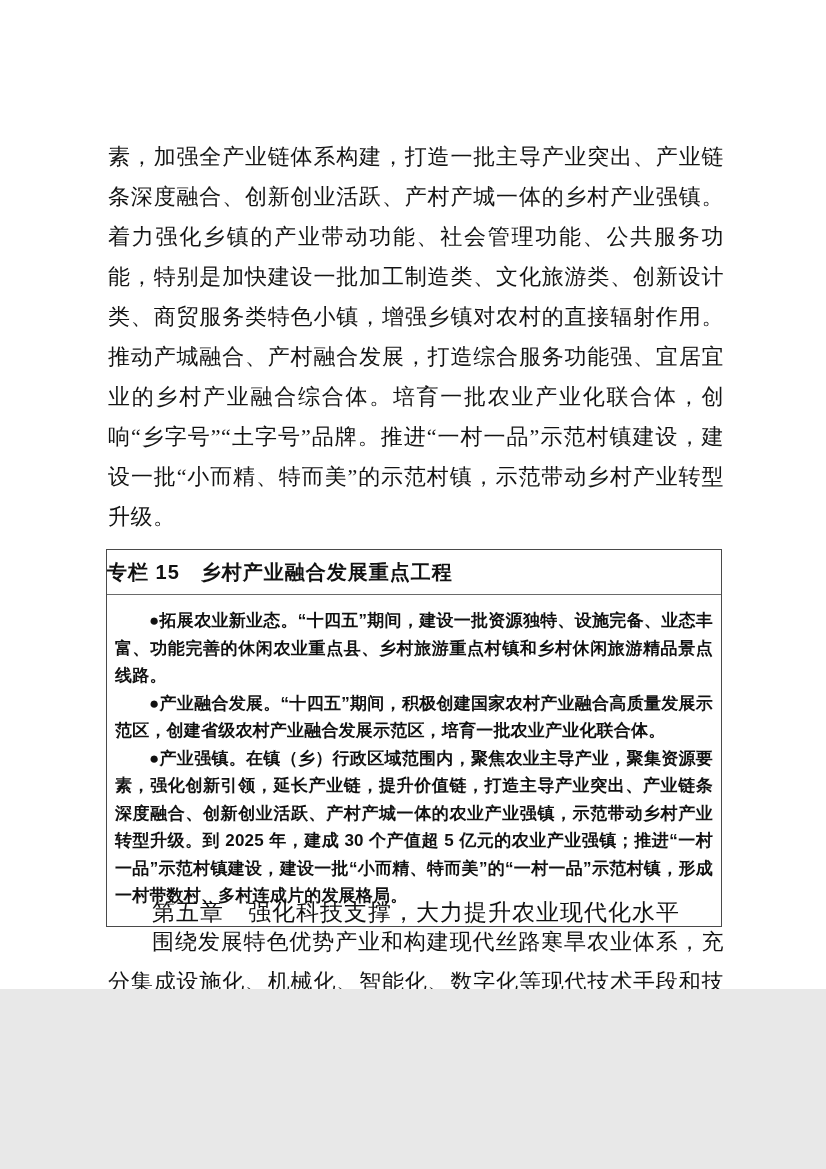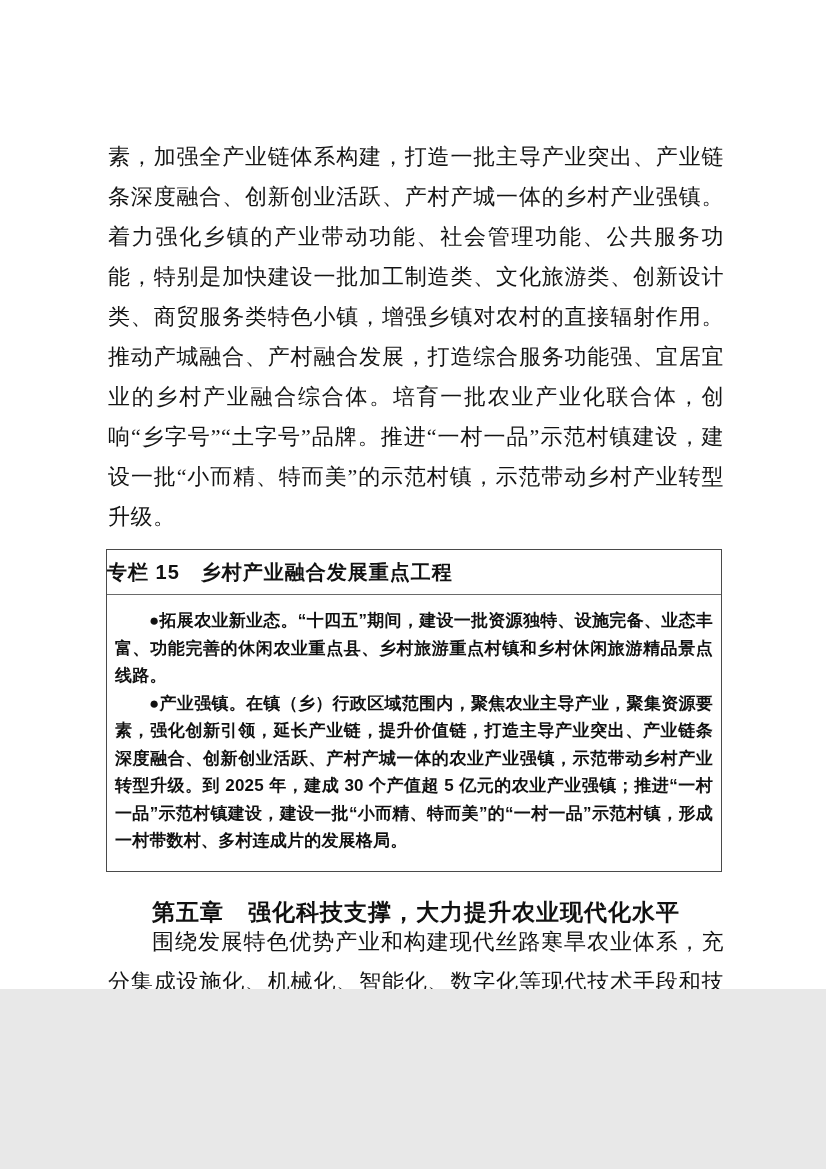--- a/index.html
+++ b/index.html
@@ -69,21 +69,21 @@
   }
 
   
   .chapter-heading {
     position: absolute;
     left: 108px;
     top: 893px;
     width: 616px;
     text-align: center;
     font-family: "Liberation Sans", "DejaVu Sans", sans-serif;
-    font-weight: bold;
+    font-weight: normal;
     font-size: 23px;
     line-height: 38px;
     letter-spacing: 1px;
     color: #111;
     margin: 0;
   }
 
   
   .page-footer {
     position: absolute;
@@ -104,20 +104,21 @@
 <body>
 
 <div class="page">
 
   <p class="body-text para-1">素，加强全产业链体系构建，打造一批主导产业突出、产业链条深度融合、创新创业活跃、产村产城一体的乡村产业强镇。着力强化乡镇的产业带动功能、社会管理功能、公共服务功能，特别是加快建设一批加工制造类、文化旅游类、创新设计类、商贸服务类特色小镇，增强乡镇对农村的直接辐射作用。推动产城融合、产村融合发展，打造综合服务功能强、宜居宜业的乡村产业融合综合体。培育一批农业产业化联合体，创响“乡字号”“土字号”品牌。推进“一村一品”示范村镇建设，建设一批“小而精、特而美”的示范村镇，示范带动乡村产业转型升级。</p>
 
   <div class="callout-box">
     <div class="callout-title">专栏 15　乡村产业融合发展重点工程</div>
     <div class="callout-body">
       <p class="callout-item">●拓展农业新业态。“十四五”期间，建设一批资源独特、设施完备、业态丰富、功能完善的休闲农业重点县、乡村旅游重点村镇和乡村休闲旅游精品景点线路。</p>
+      <p class="callout-item">●产业融合发展。“十四五”期间，积极创建国家农村产业融合高质量发展示范区，创建省级农村产业融合发展示范区，培育一批农业产业化联合体。</p>
       <p class="callout-item">●产业强镇。在镇（乡）行政区域范围内，聚焦农业主导产业，聚集资源要素，强化创新引领，延长产业链，提升价值链，打造主导产业突出、产业链条深度融合、创新创业活跃、产村产城一体的农业产业强镇，示范带动乡村产业转型升级。到 2025 年，建成 30 个产值超 5 亿元的农业产业强镇；推进“一村一品”示范村镇建设，建设一批“小而精、特而美”的“一村一品”示范村镇，形成一村带数村、多村连成片的发展格局。</p>
     </div>
   </div>
 
   <h2 class="chapter-heading">第五章　强化科技支撑，大力提升农业现代化水平</h2>
 
   <p class="body-text para-2">围绕发展特色优势产业和构建现代丝路寒旱农业体系，充分集成设施化、机械化、智能化、数字化等现代技术手段和技术装</p>
 
   <div class="page-footer">
     <span class="footer-dash">—</span><span class="footer-num">49</span><span class="footer-dash">—</span>

